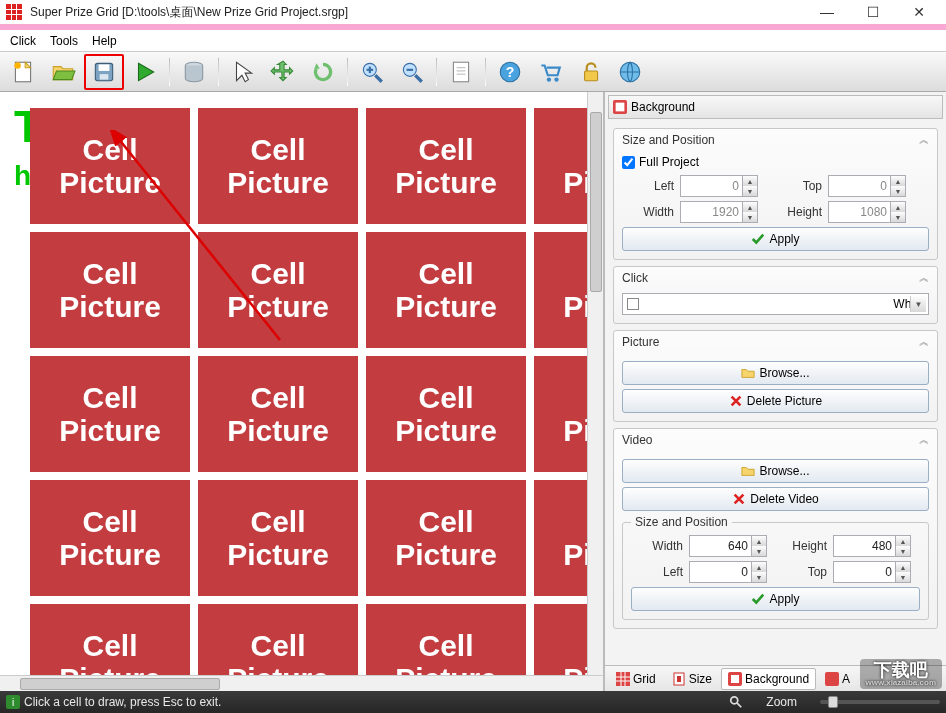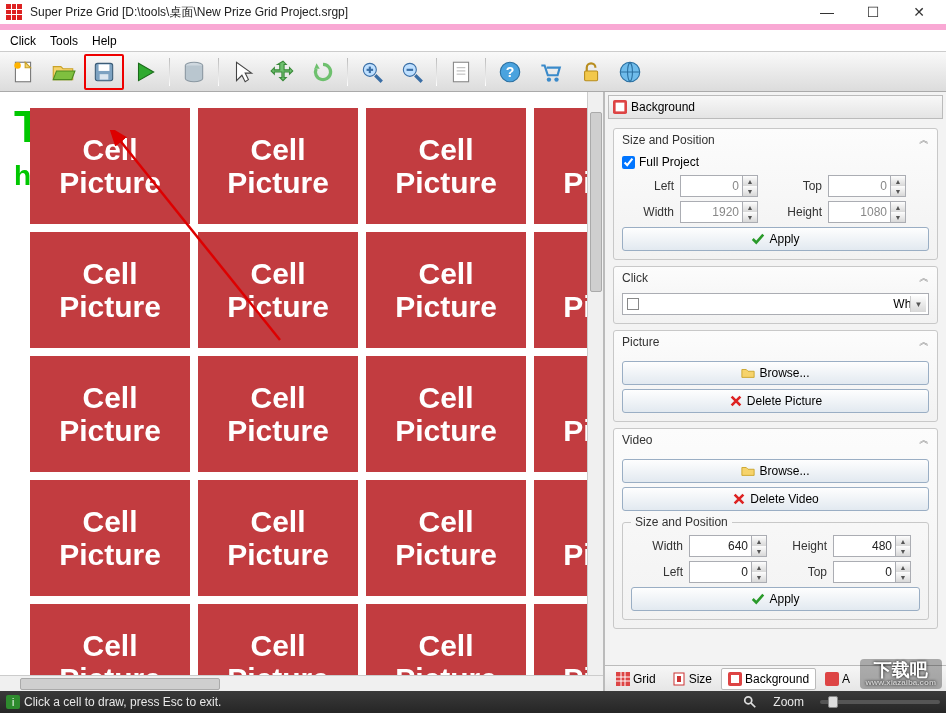--- a/index.html
+++ b/index.html
@@ -68,21 +68,21 @@
 
   
   .tabs { height:26px; background:linear-gradient(#f6f6f6,#e6e6e6); border-top:1px solid #bbb; display:flex; align-items:center; padding:0 4px; gap:2px; font-size:12px; position:relative;}
   .tab { padding:3px 6px; display:flex; align-items:center; gap:3px; border:1px solid transparent; border-radius:2px; }
   .tab.active { background:#fff; border-color:#bbb; }
   .tab .ti { width:14px; height:14px; }
 
   
   .statusbar { height:22px; background:linear-gradient(#3a3a3a,#262626); color:#e8e8e8; display:flex; align-items:center; font-size:12px; padding:0 6px; }
   .statusbar .info-ic { width:14px; height:14px; background:#2e8b2e; border-radius:2px; margin-right:4px; display:flex; align-items:center; justify-content:center; color:#fff; font-size:10px; }
-  .statusbar .right { margin-left:auto; display:flex; align-items:center; gap:16px; }
+  .statusbar .right { margin-left:auto; display:flex; align-items:center; gap:23px; }
   .zoom-slider { width:120px; height:4px; background:#555; position:relative; border-radius:2px; }
   .zoom-slider .zthumb { position:absolute; top:-4px; left:8px; width:10px; height:12px; background:#ddd; border:1px solid #888; border-radius:2px; }
   .magnifier { width:14px; height:14px; }
 
   .watermark { position:absolute; right:4px; bottom:24px; color:#fff; font-size:18px; font-weight:700; text-shadow:0 0 3px #000; background:rgba(0,0,0,0.3); padding:2px 6px; border-radius:4px; pointer-events:none; display:flex; flex-direction:column; align-items:center; line-height:1;}
   .watermark small { font-size:8px; color:#ccc; }
 </style>
 </head>
 <body>
 

